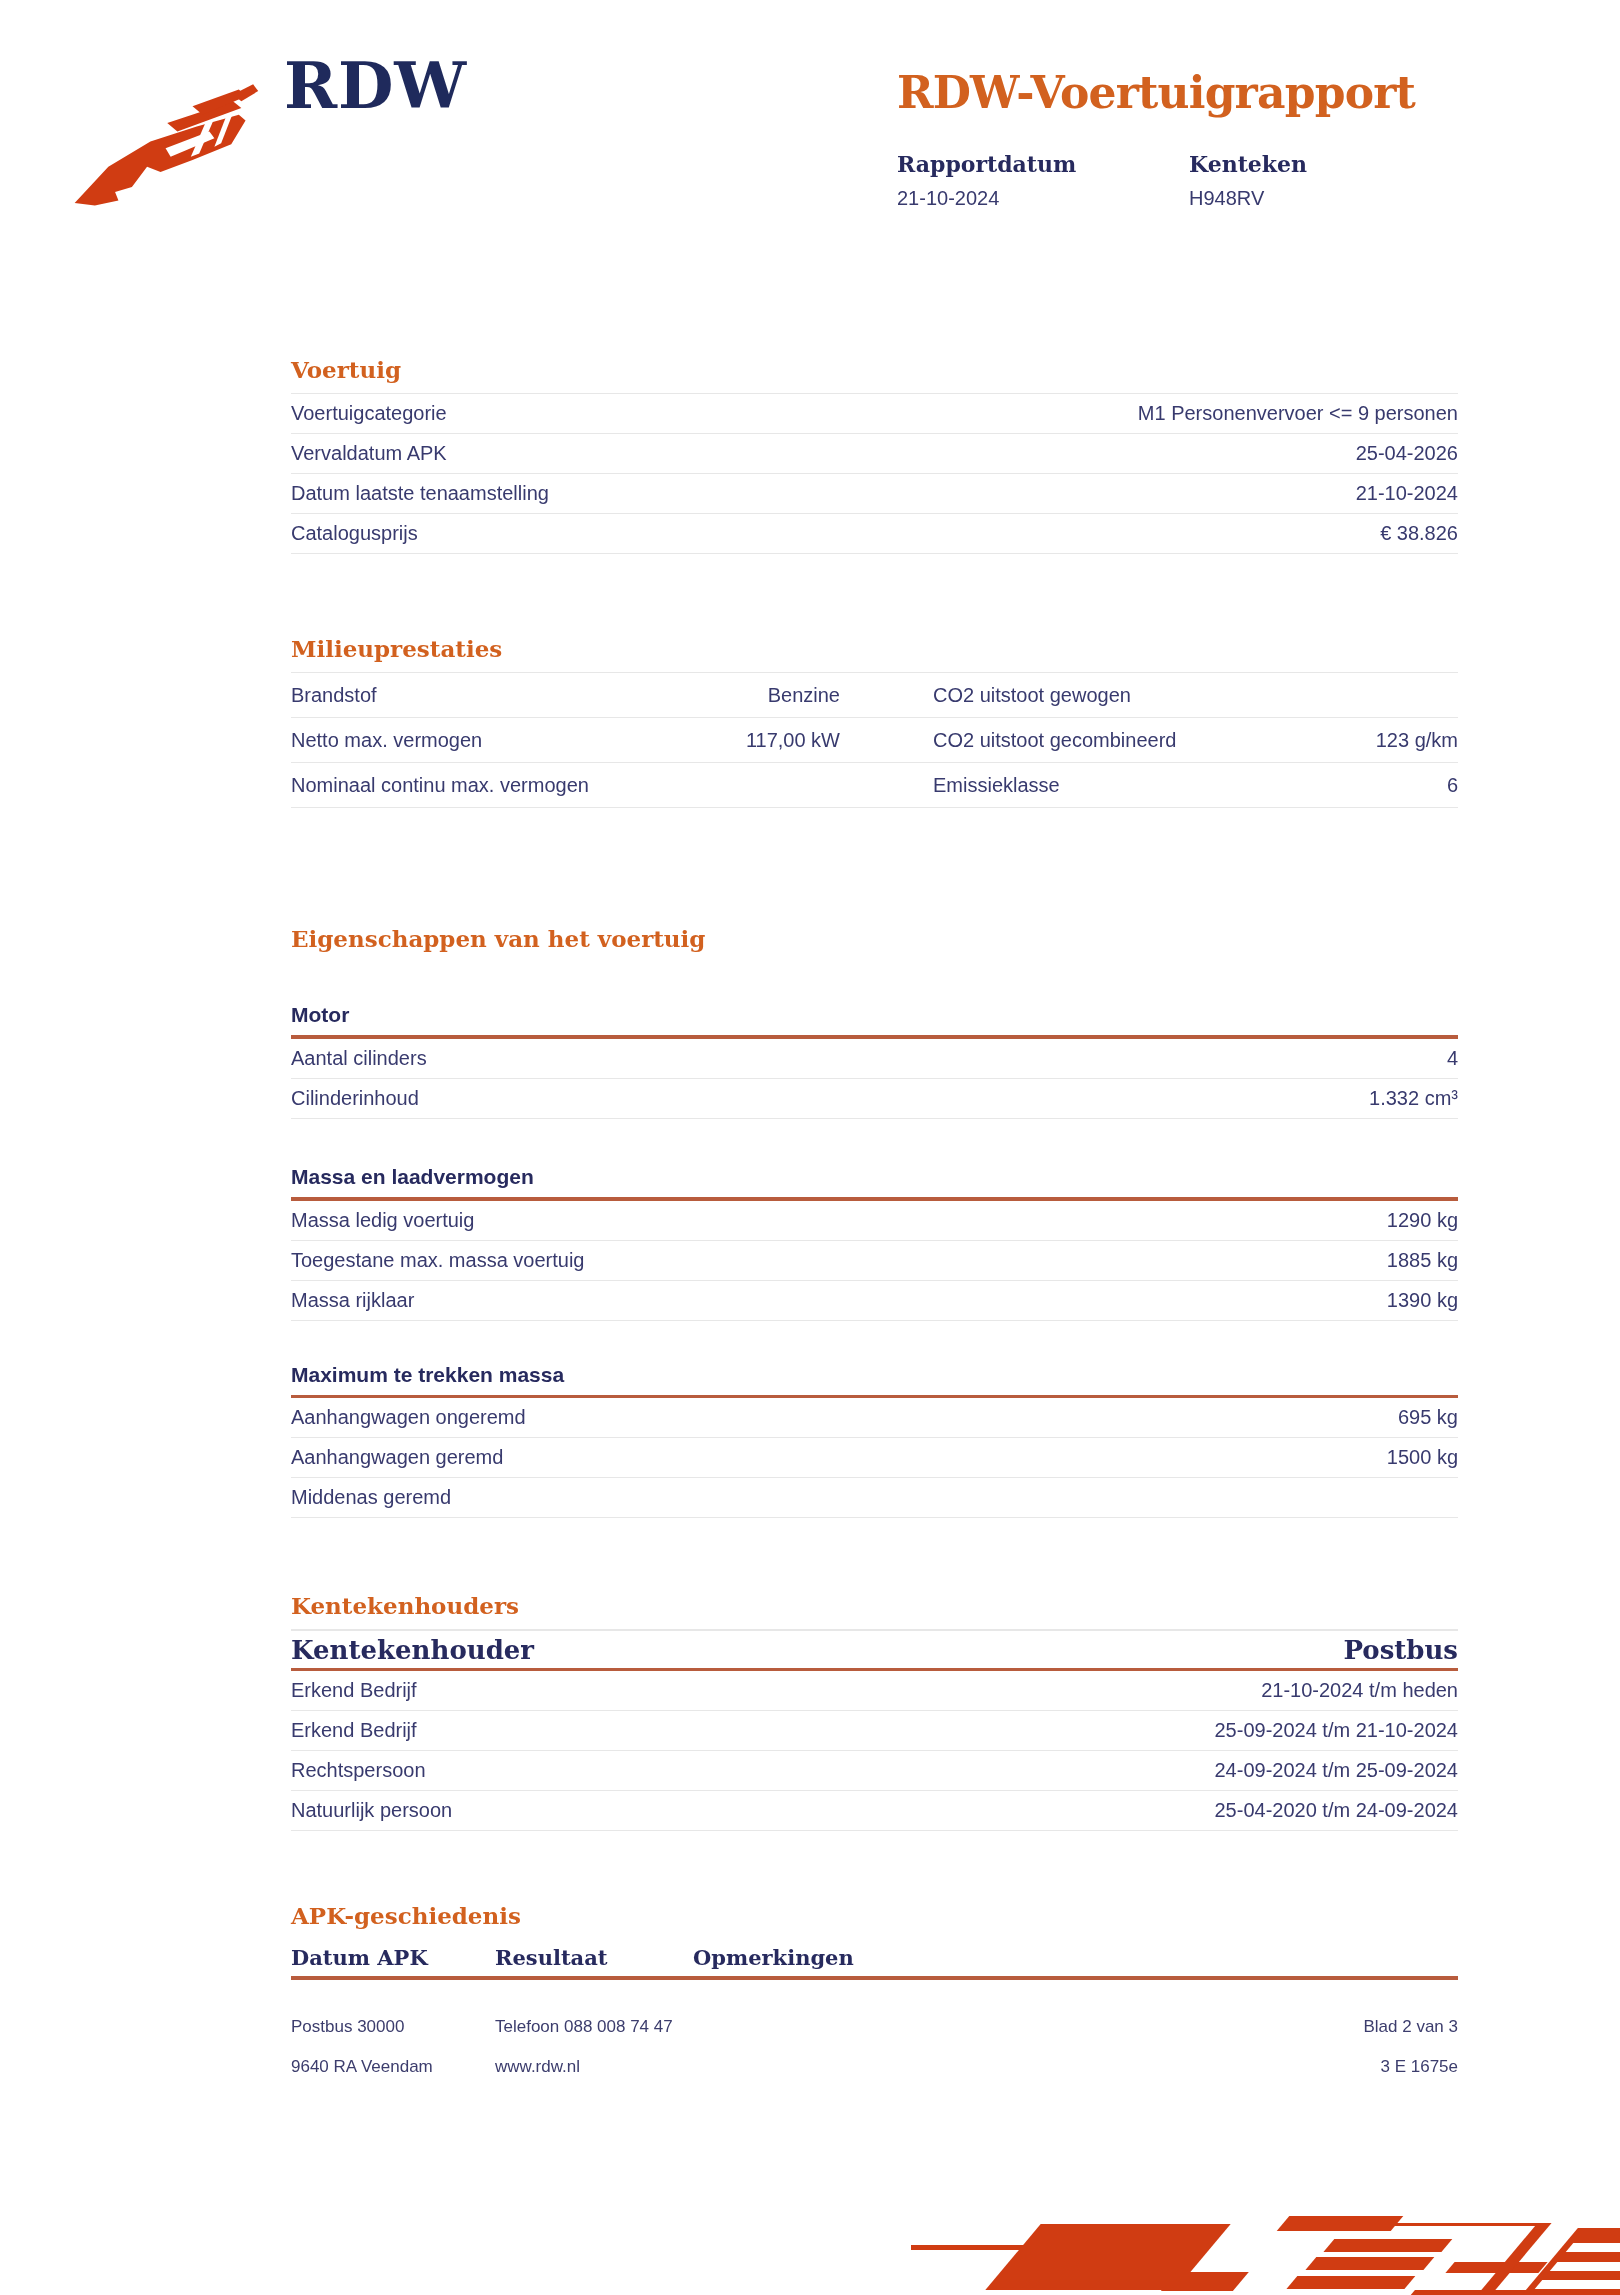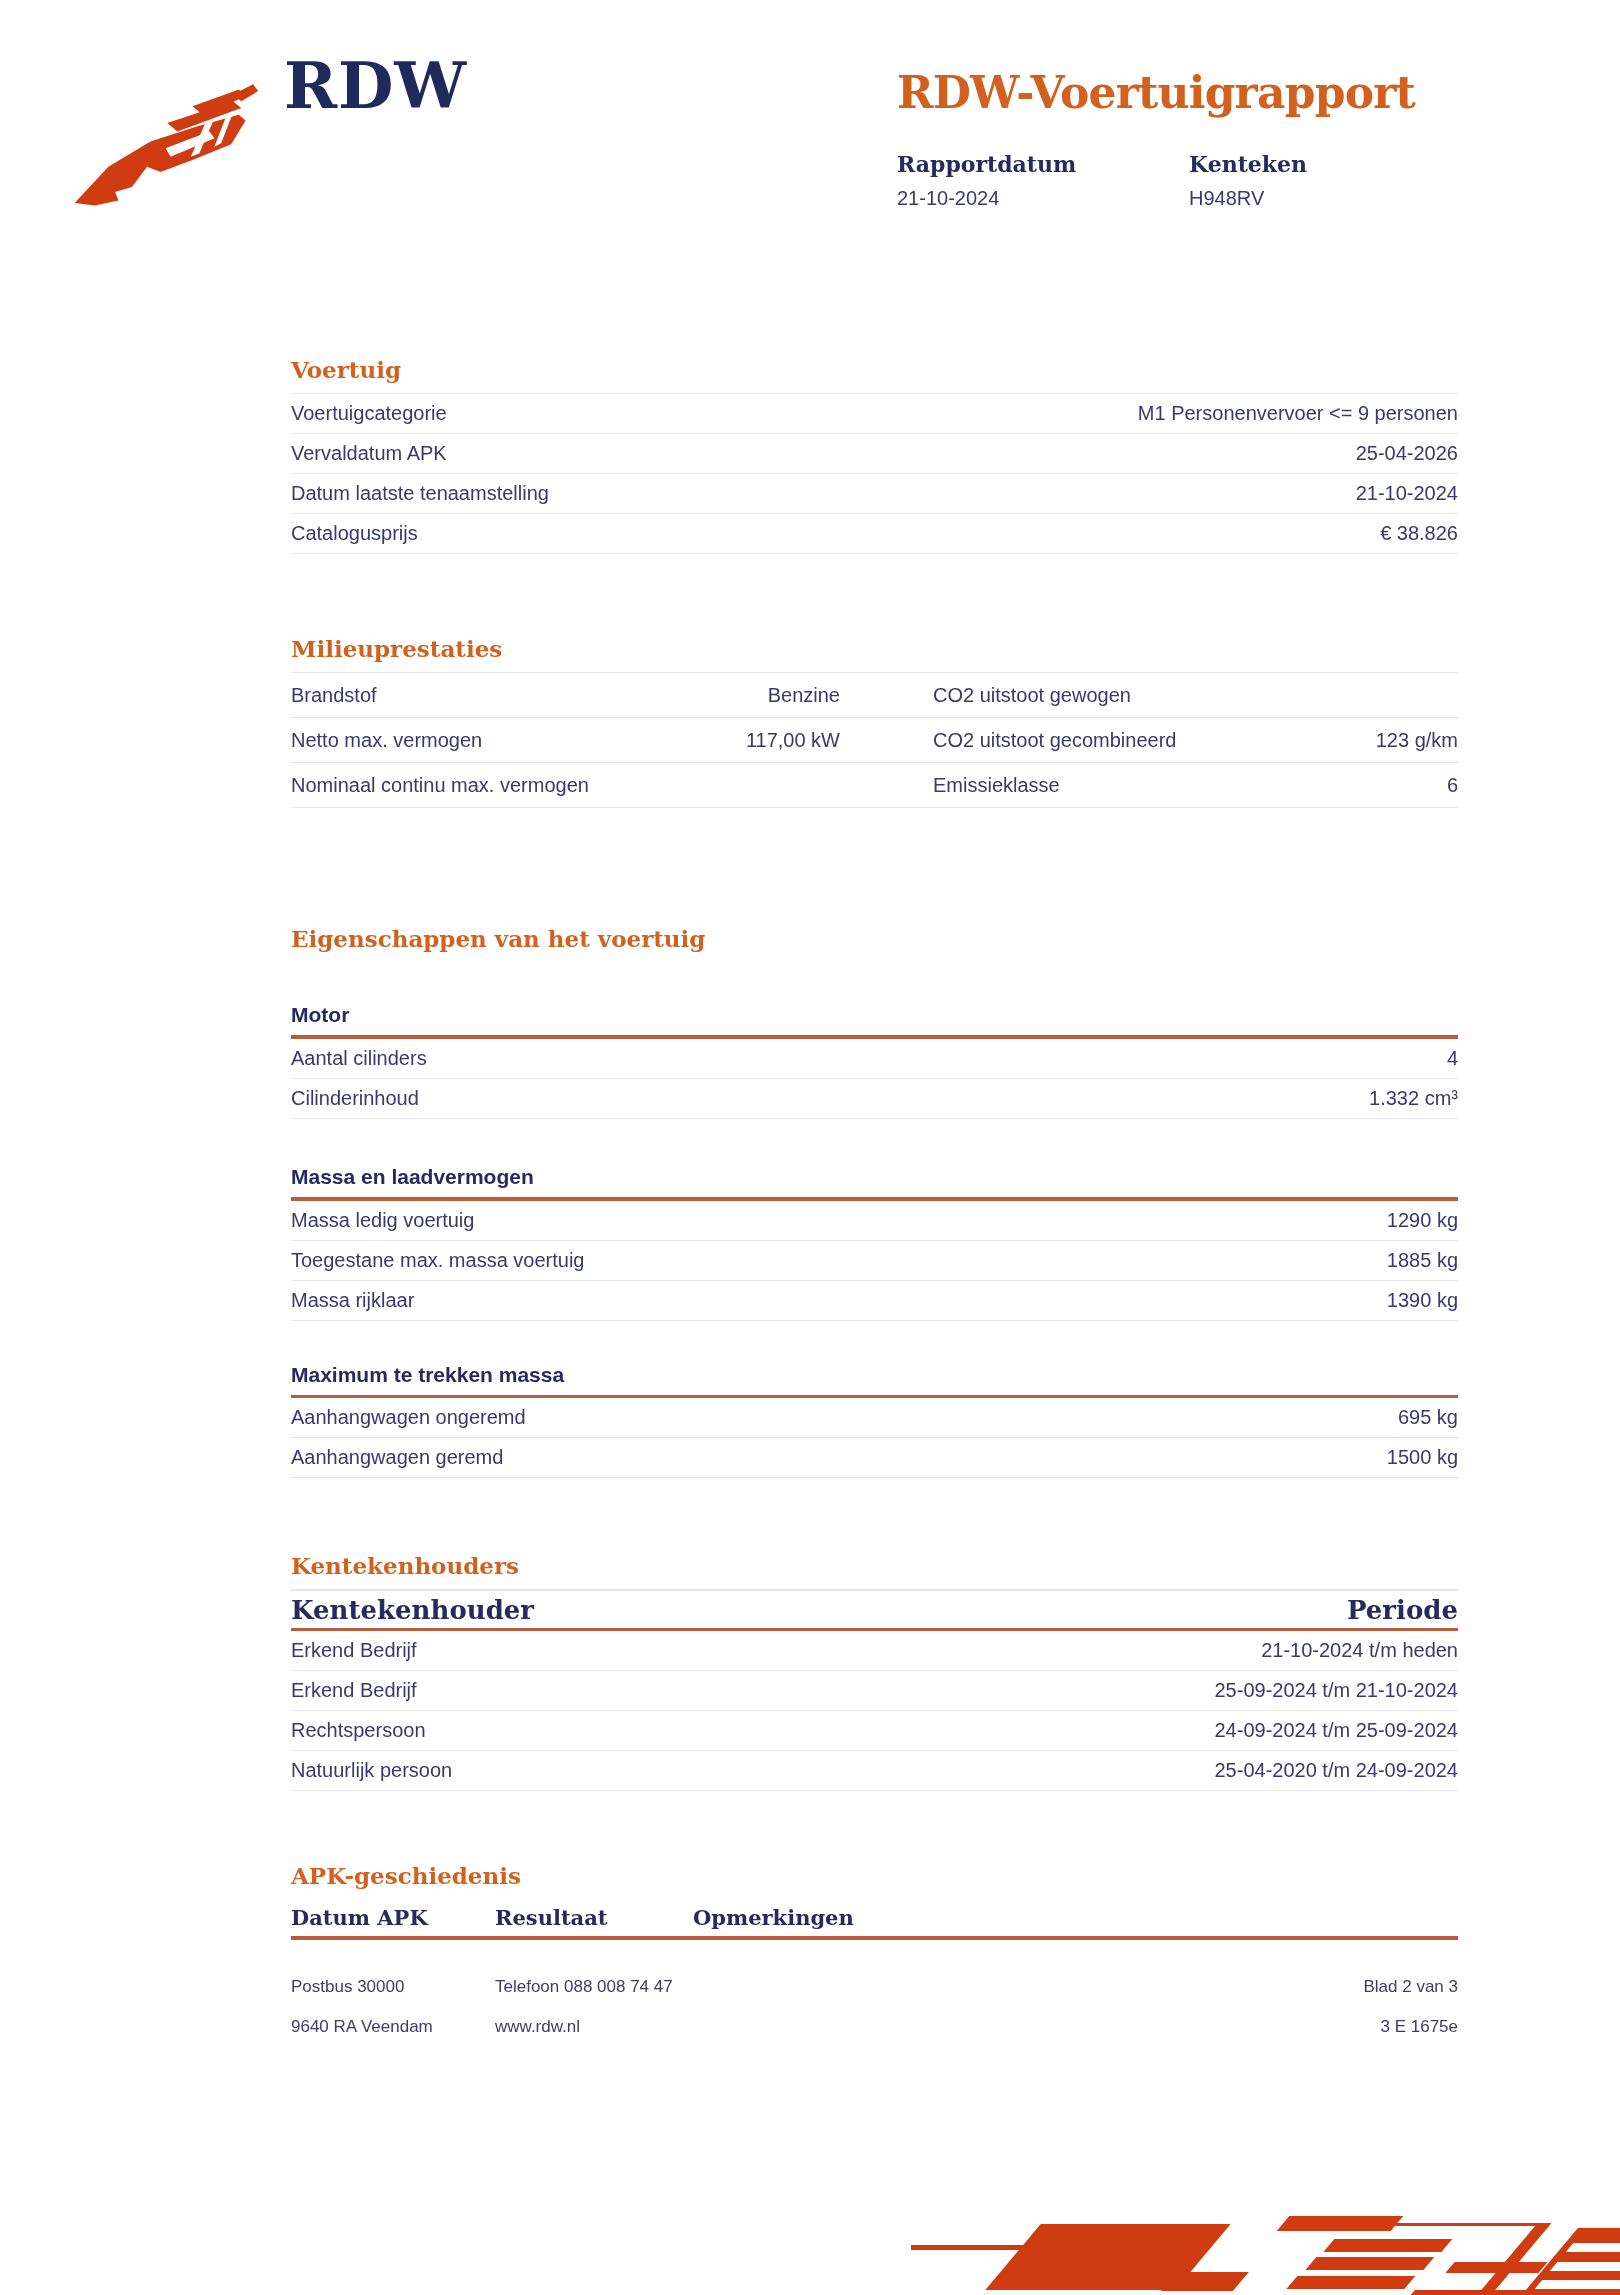--- a/index.html
+++ b/index.html
@@ -217,30 +217,34 @@
         <div class="red-rule"></div>
         <div class="rows">
           <div class="row">
             <span class="lab">Aanhangwagen ongeremd</span>
             <span class="val">695 kg</span>
           </div>
           <div class="row">
             <span class="lab">Aanhangwagen geremd</span>
             <span class="val">1500 kg</span>
           </div>
+          <div class="row">
+            <span class="lab">Middenas geremd</span>
+            <span class="val"></span>
+          </div>
         </div>
       </div>
     </section>
 
     <section class="sec-kenteken">
       <h2 class="sec-title">Kentekenhouders</h2>
       <div class="hairline kt-sep"></div>
       <div class="kt-header">
         <span>Kentekenhouder</span>
-        <span class="right">Periode</span>
+        <span class="right">Postbus</span>
       </div>
       <div class="red-rule"></div>
       <div class="rows">
         <div class="row">
           <span class="lab">Erkend Bedrijf</span>
           <span class="val">21-10-2024 t/m heden</span>
         </div>
         <div class="row">
           <span class="lab">Erkend Bedrijf</span>
           <span class="val">25-09-2024 t/m 21-10-2024</span>

